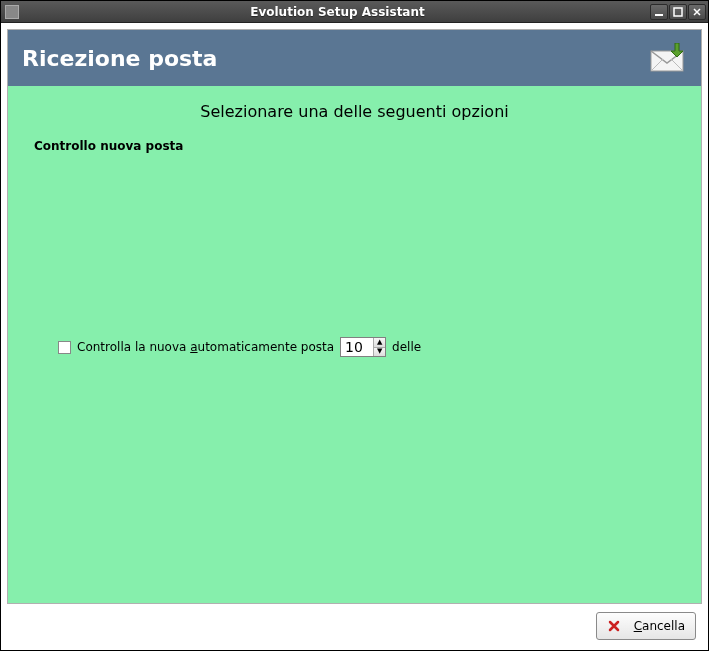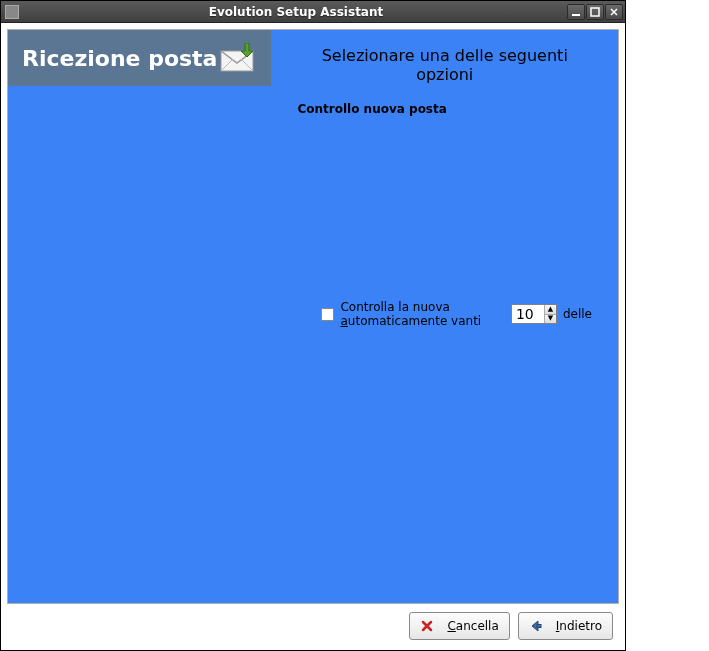--- a/index.html
+++ b/index.html
@@ -7,21 +7,21 @@
     margin: 0;
     padding: 0;
     font-family: "DejaVu Sans", "Liberation Sans", Arial, sans-serif;
     font-size: 12px;
     background: #fff;
     width: 709px;
     height: 651px;
     overflow: hidden;
   }
   .window {
-    width: 626px;
+    width: 709px;
     height: 651px;
     border: 1px solid #000;
     background: #fff;
     display: flex;
     flex-direction: column;
   }
   .titlebar {
     height: 22px;
     background: linear-gradient(to bottom, #5a5a5a, #3f3f3f);
     display: flex;
@@ -67,23 +67,23 @@
   .client {
     flex: 1;
     background: #fff;
     padding: 6px;
     display: flex;
     flex-direction: column;
   }
   .inner-panel {
     flex: 1;
     border: 1px solid #b0b0b0;
-    background: #3b82f6;
-    display: flex;
-    flex-direction: row;
+    background: #86efac;
+    display: flex;
+    flex-direction: column;
   }
 
   .header-bar {
     background: #5a7693;
     color: #fff;
     height: 56px;
     display: flex;
     align-items: center;
     padding: 0 14px;
   }
@@ -243,21 +243,21 @@
 
       <div class="content-area">
         <div class="instruction">Selezionare una delle seguenti opzioni</div>
         <div class="section-head">Controllo nuova posta</div>
 
         <div class="body-rows">
 
           <div class="row">
             <span class="checkbox"></span>
             <span>
-              <span>Controlla la nuova </span><span class="underline-mn">a</span><span>utomaticamente vanti</span>
+              <span>Controlla la nuova </span><span class="underline-mn">a</span><span>utomaticamente posta</span>
             </span>
             <span class="spin">
               <input class="spin-input" value="10" style="">
               <span class="spin-btns">
                 <span class="spin-btn">▲</span>
                 <span class="spin-btn">▼</span>
               </span>
             </span>
             <span>delle</span>
           </div>
@@ -270,25 +270,16 @@
 
     <div class="button-bar">
       <div class="btn">
         <span class="btn-icon">
           <svg width="14" height="14" viewBox="0 0 14 14">
               <path d="M3 3 L11 11 M11 3 L3 11" stroke="#c22" stroke-width="2.5" stroke-linecap="round"></path>
             </svg>
         </span>
         <span><span class="underline-mn">C</span><span>ancella</span></span>
       </div>
-      <div class="btn">
-        <span class="btn-icon">
-          <svg width="14" height="14" viewBox="0 0 14 14">
-              <path d="M9 2 L3 7 L9 12 Z" fill="#3b6ea5" stroke="#27496d"></path>
-              <rect x="8" y="5.5" width="4" height="3" fill="#3b6ea5" stroke="#27496d"></rect>
-            </svg>
-        </span>
-        <span><span class="underline-mn">I</span><span>ndietro</span></span>
-      </div>
     </div>
 
   </div>
 </div>
 
 </body></html>

